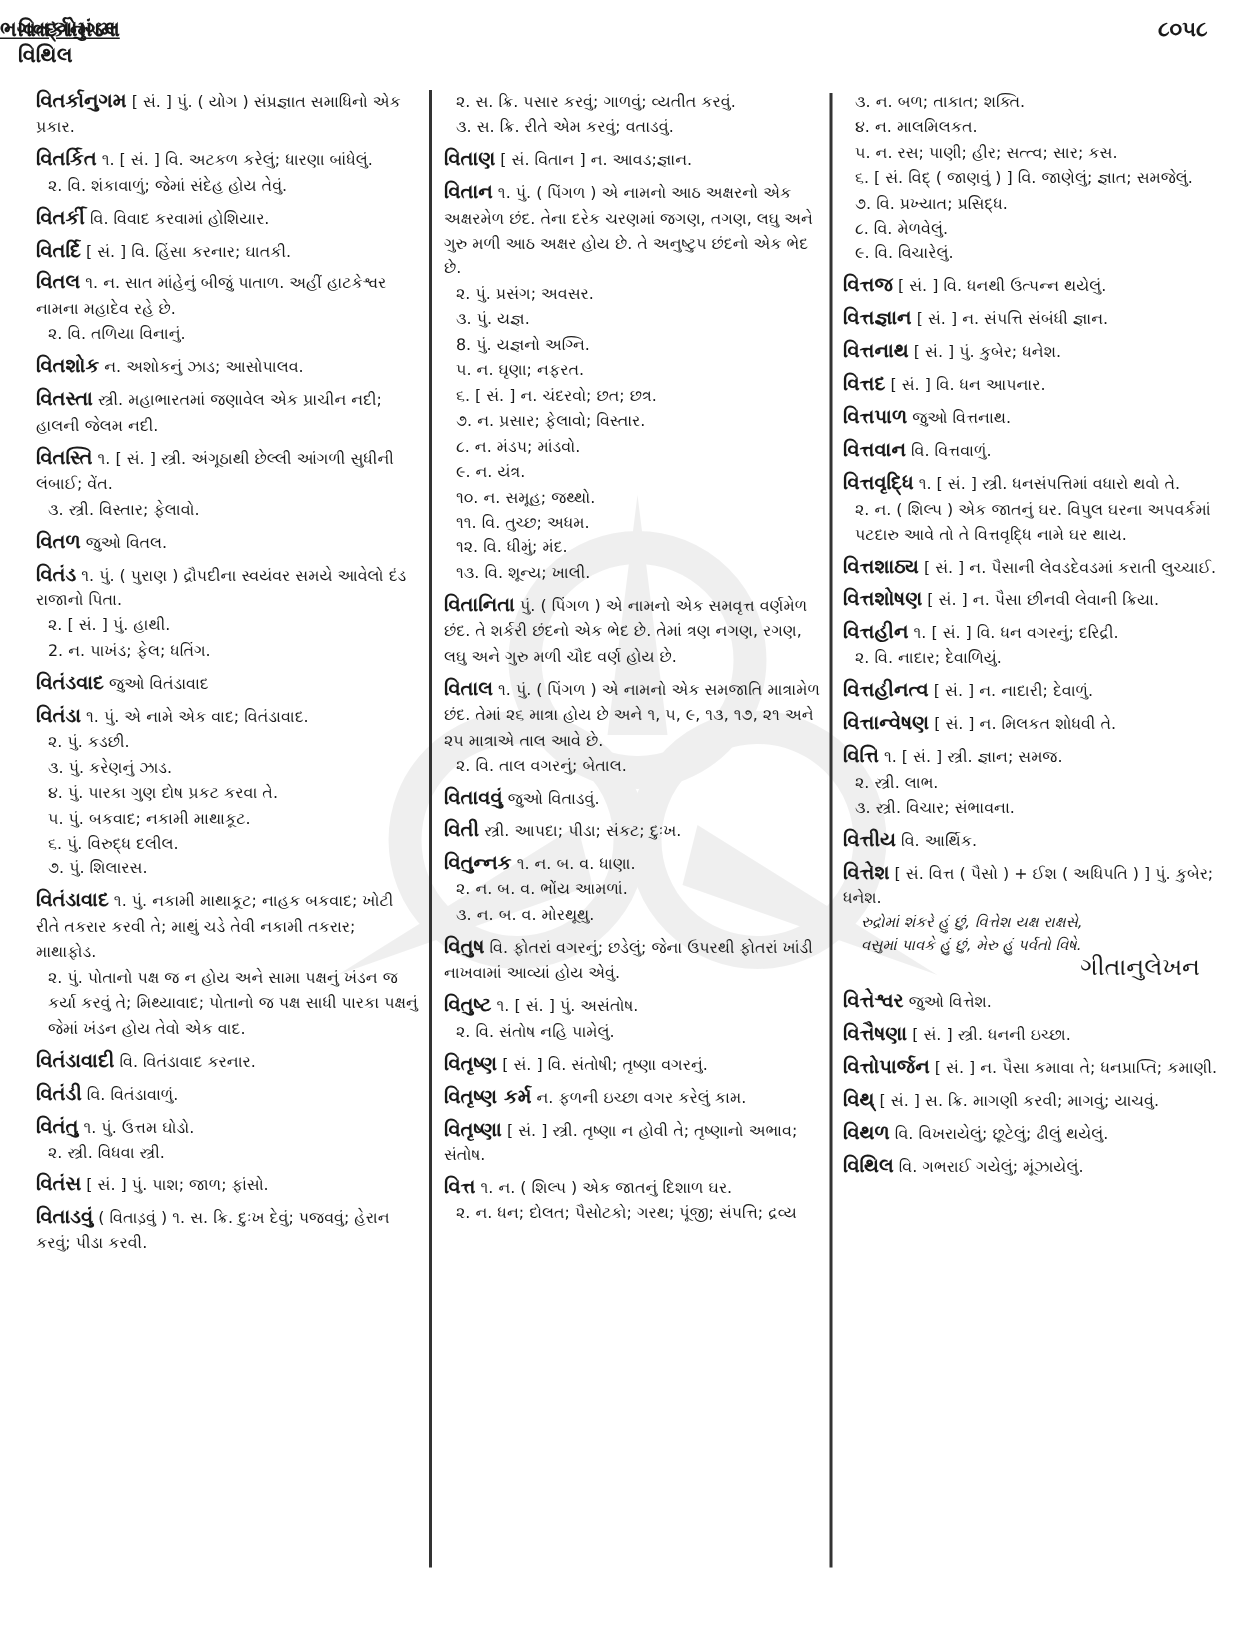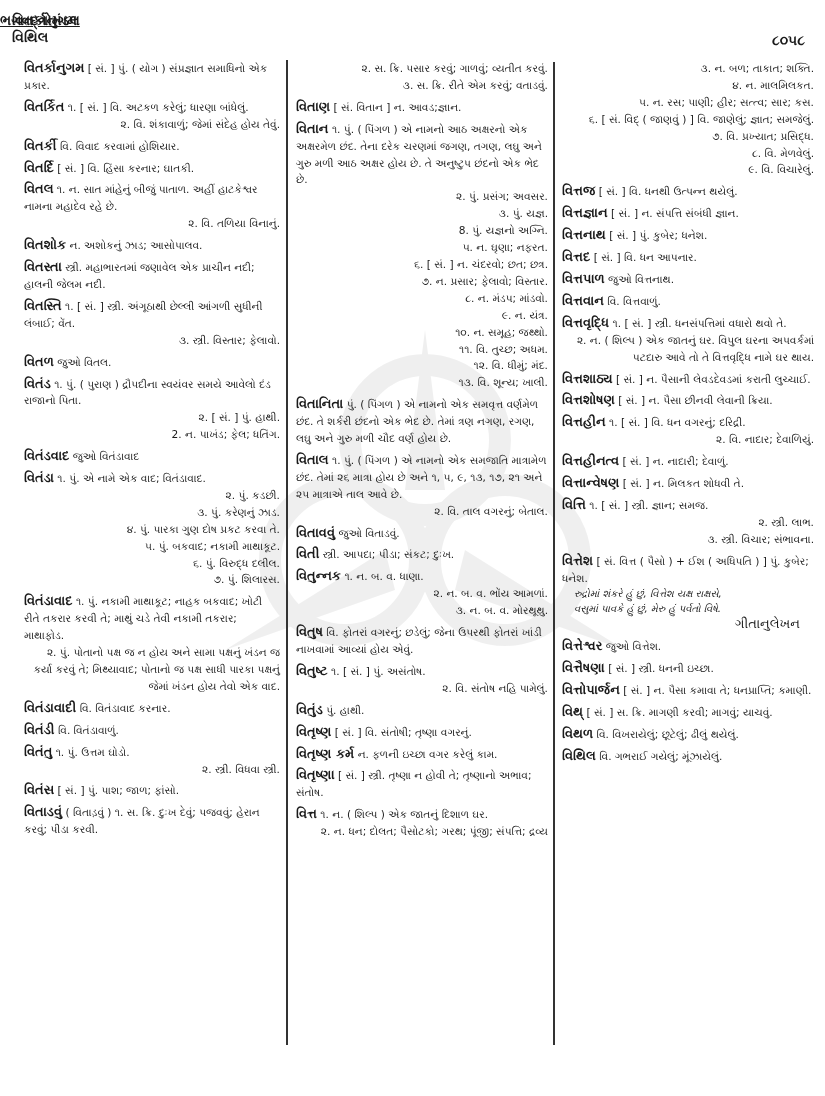--- a/index.html
+++ b/index.html
@@ -7,35 +7,35 @@
     width: 825px; height: 1096px; position: relative; overflow: hidden;
     font-family: "DejaVu Sans", sans-serif; color: #1a1a1a;
   }
   .watermark {
     position: absolute; left: 225px; top: 330px; width: 400px; height: 400px;
     opacity: 0.06; pointer-events: none;
   }
   .header { position: absolute; top: 0; left: 0; width: 825px; height: 58px; }
   .hdr-left { position: absolute; left: 12px; top: 12px; font-weight: bold; font-size: 14px; line-height: 17px; }
   .hdr-center { position: absolute; left: 0; right: 0; top: 12px; text-align: left; font-weight: bold; font-size: 14px; text-decoration: underline; }
-  .hdr-right { position: absolute; right: 20px; top: 12px; font-size: 14px; font-weight: bold; margin-top: 20px; }
+  .hdr-right { position: absolute; right: 20px; top: 12px; font-size: 14px; font-weight: bold; }
   .col {
     position: absolute; top: 60px; font-size: 10.6px; line-height: 16.9px;
   }
   .col1 { left: 24px; width: 256px; }
   .col2 { left: 296px; width: 252px; }
   .col3 { left: 562px; width: 252px; }
   .rule { position: absolute; width: 1.5px; background: #333; }
   .rule1 { left: 286px; top: 60px; height: 985px; }
   .rule2 { left: 553px; top: 62px; height: 983px; }
   .entry { margin: 0 0 5px 0; }
   .hw { font-weight: bold; font-size: 13px; }
-  .sense { padding-left: 8px; text-align: right; }
+  .sense { padding-left: 8px; }
   .quote { padding-left: 12px; font-style: italic; font-size: 10px; line-height: 15px; }
-  .cite { text-align: right; font-size: 13px; padding-right: 14px; }
+  .cite { text-align: right; font-size: 16px; padding-right: 14px; font-family: Liberation Mono, monospace; }
 </style>
 </head>
 <body>
 
 <svg class="watermark" viewBox="0 0 400 400">
   <g fill="none" stroke="#000" stroke-width="22">
     <circle cx="200" cy="110" r="75"></circle>
     <circle cx="120" cy="230" r="75"></circle>
     <circle cx="280" cy="230" r="75"></circle>
   </g>
@@ -169,23 +169,20 @@
       <div class="sense">૩. ન. બ. વ. મોરથૂથુ.</div>
     </div>
     <div class="entry">
       <div><span class="hw">વિતુષ</span><span> </span><span>વિ. ફોતરાં વગરનું; છડેલું; જેના ઉપરથી ફોતરાં ખાંડી નાખવામાં આવ્યાં હોય એવું.</span></div>
     </div>
     <div class="entry">
       <div><span class="hw">વિતુષ્ટ</span><span> </span><span>૧. [ સં. ] પું. અસંતોષ.</span></div>
       <div class="sense">૨. વિ. સંતોષ નહિ પામેલું.</div>
     </div>
     <div class="entry">
-      <div><span class="hw">વિતુંડ</span><span> </span><span>પું. હાથી.</span></div>
-    </div>
-    <div class="entry">
       <div><span class="hw">વિતૃષ્ણ</span><span> </span><span>[ સં. ] વિ. સંતોષી; તૃષ્ણા વગરનું.</span></div>
     </div>
     <div class="entry">
       <div><span class="hw">વિતૃષ્ણ કર્મ</span><span> </span><span>ન. ફળની ઇચ્છા વગર કરેલું કામ.</span></div>
     </div>
     <div class="entry">
       <div><span class="hw">વિતૃષ્ણા</span><span> </span><span>[ સં. ] સ્ત્રી. તૃષ્ણા ન હોવી તે; તૃષ્ણાનો અભાવ; સંતોષ.</span></div>
     </div>
     <div class="entry">
       <div><span class="hw">વિત્ત</span><span> </span><span>૧. ન. ( શિલ્પ ) એક જાતનું દિશાળ ઘર.</span></div>
@@ -239,20 +236,23 @@
     </div>
     <div class="entry">
       <div><span class="hw">વિત્તાન્વેષણ</span><span> </span><span>[ સં. ] ન. મિલકત શોધવી તે.</span></div>
     </div>
     <div class="entry">
       <div><span class="hw">વિત્તિ</span><span> </span><span>૧. [ સં. ] સ્ત્રી. જ્ઞાન; સમજ.</span></div>
       <div class="sense">૨. સ્ત્રી. લાભ.</div>
       <div class="sense">૩. સ્ત્રી. વિચાર; સંભાવના.</div>
     </div>
     <div class="entry">
+      <div><span class="hw">વિત્તીય</span><span> </span><span>વિ. આર્થિક.</span></div>
+    </div>
+    <div class="entry">
       <div><span class="hw">વિત્તેશ</span><span> </span><span>[ સં. વિત્ત ( પૈસો ) + ઈશ ( અધિપતિ ) ] પું. કુબેર; ધનેશ.</span></div>
       <div class="quote">રુદ્રોમાં શંકરે હું છું, વિત્તેશ યક્ષ રાક્ષસે,</div>
       <div class="quote">વસુમાં પાવકે હું છું, મેરુ હું પર્વતો વિષે.</div>
       <div class="cite">ગીતાનુલેખન</div>
     </div>
     <div class="entry">
       <div><span class="hw">વિત્તેશ્વર</span><span> </span><span>જુઓ વિત્તેશ.</span></div>
     </div>
     <div class="entry">
       <div><span class="hw">વિત્તૈષણા</span><span> </span><span>[ સં. ] સ્ત્રી. ધનની ઇચ્છા.</span></div>

